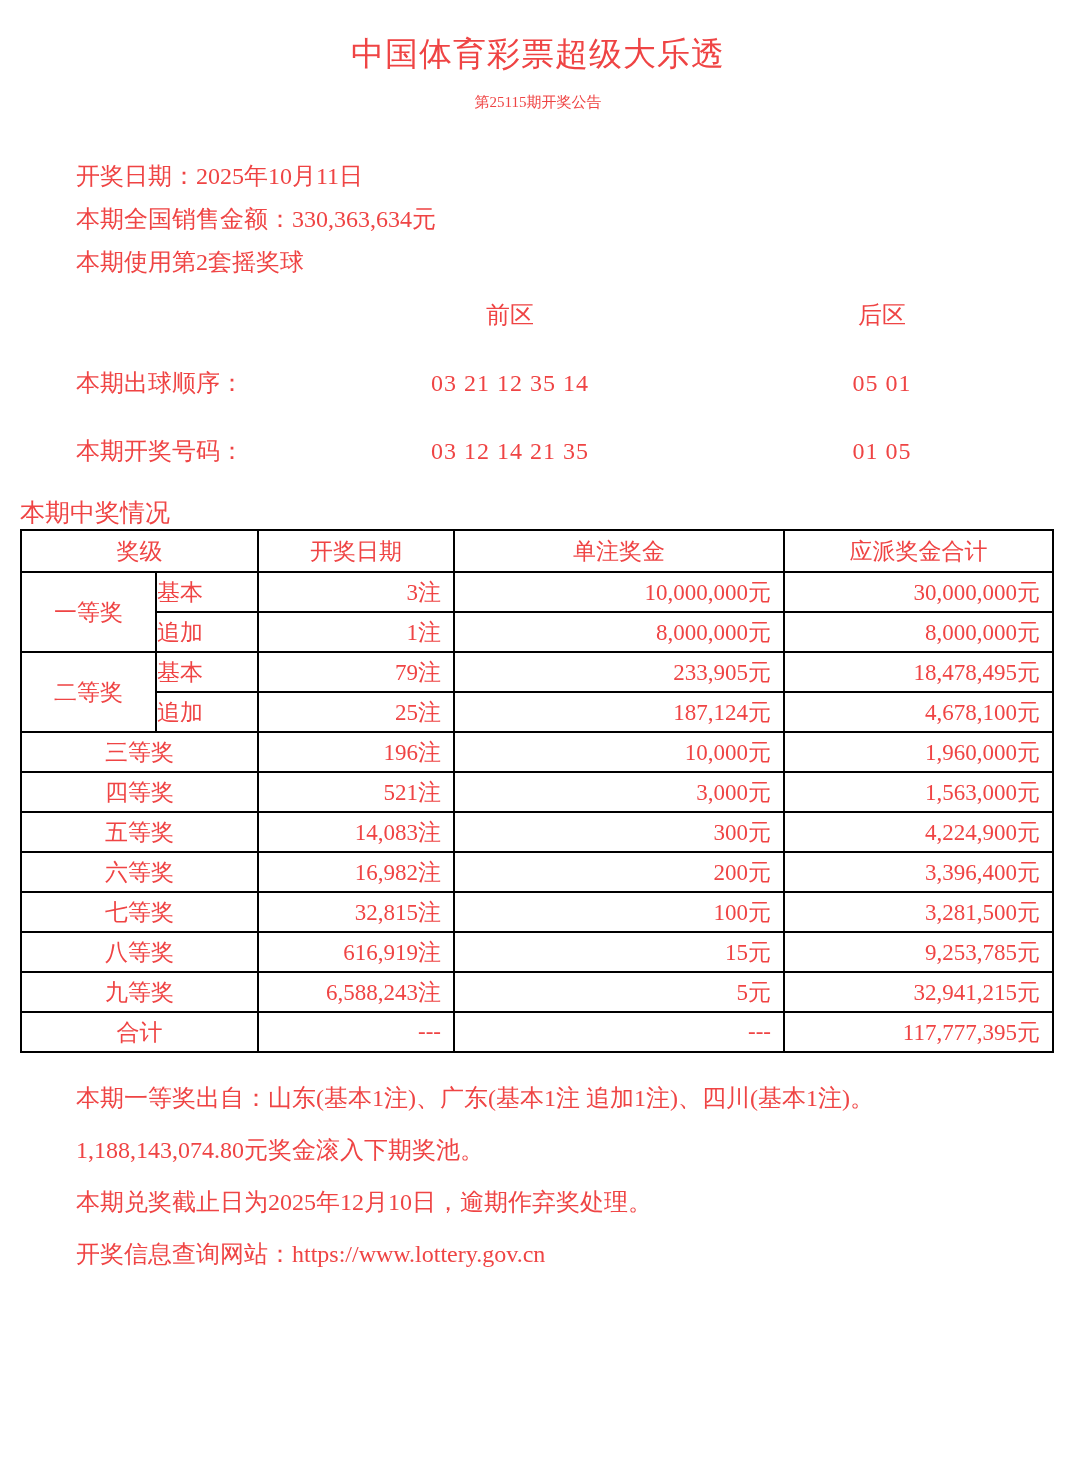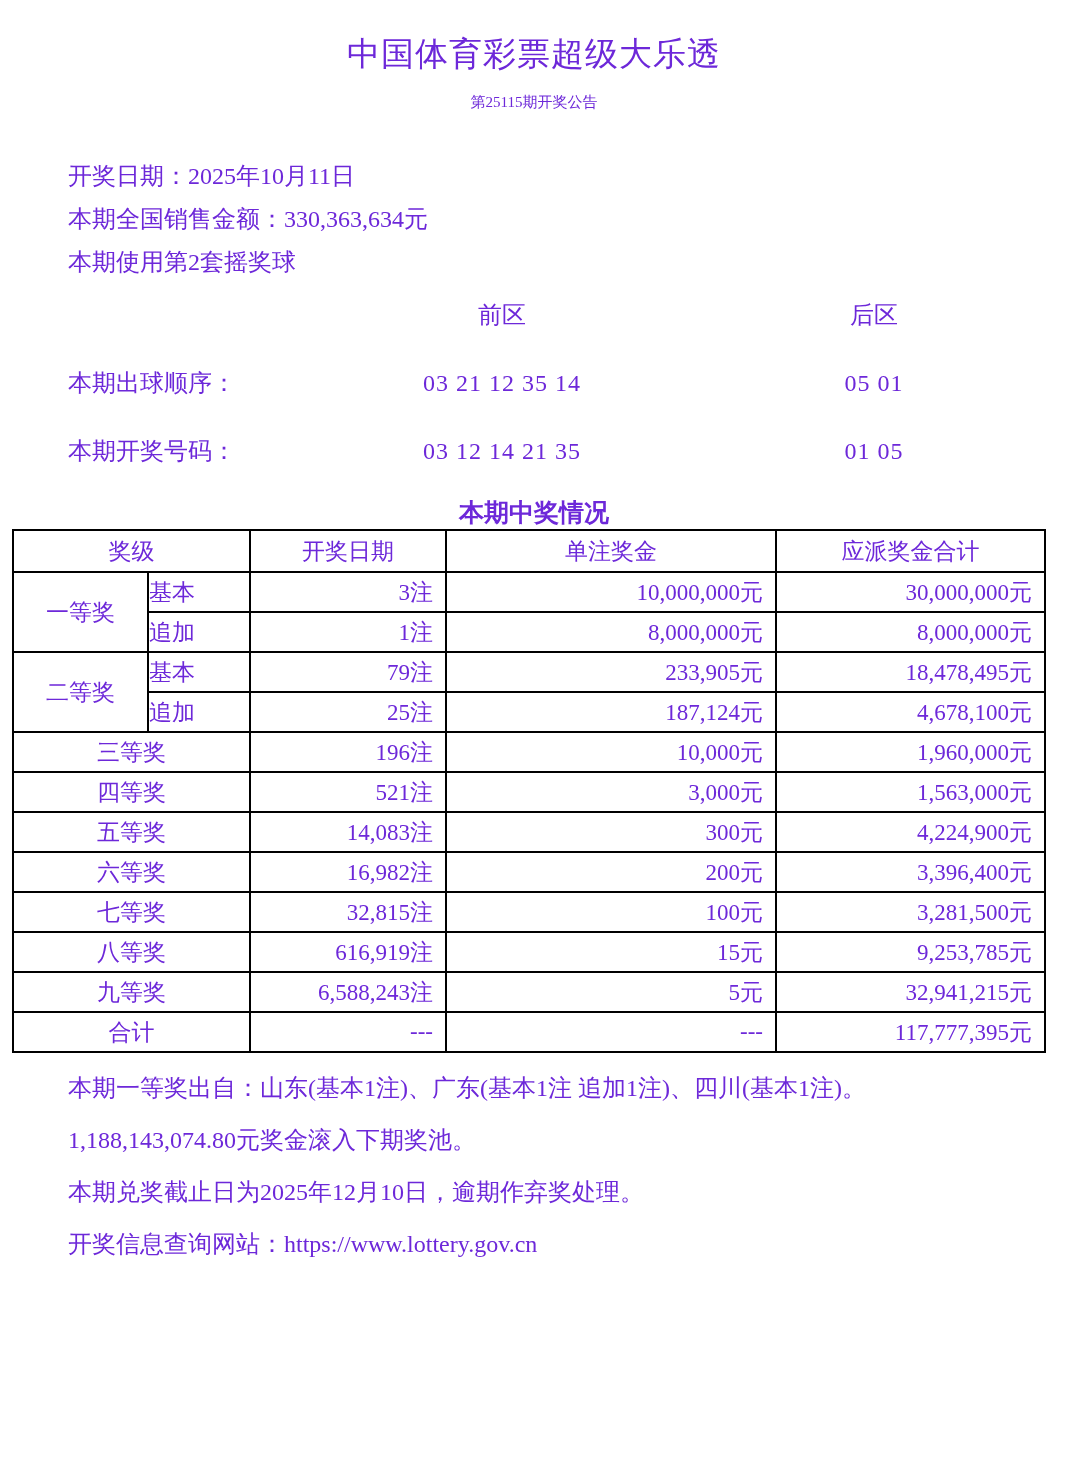--- a/index.html
+++ b/index.html
@@ -5,23 +5,23 @@
   html, body {
     margin: 0;
     padding: 0;
     background: #ffffff;
   }
   .page {
     width: 1080px;
     height: 1475px;
     margin: 0 auto;
     box-sizing: border-box;
-    padding: 26px 24px 0 12px;
+    padding: 26px 24px 0 20px;
     background: #ffffff;
-    color: #6d28d9;
+    color: #ef4444;
     font-family: "Liberation Serif", "DejaVu Serif", serif;
     font-size: 24px;
     position: relative;
     overflow: hidden;
   }
 
   
   .doc-title {
     margin: 6px 0 0 0;
     text-align: center;
@@ -67,23 +67,22 @@
   .z-back {
     grid-column: 4;
     text-align: center;
     line-height: 30px;
   }
   .nums { letter-spacing: 1px; }
 
   
   .section-title {
     margin: 30px 0 0 0;
-    text-align: center;
     font-size: 25px;
-    font-weight: 700;
+    font-weight: 400;
   }
 
   
   table.prize-table {
     width: 1032px;
     border-collapse: collapse;
     table-layout: fixed;
     font-size: 23px;
   }
   .prize-table th, .prize-table td {
@@ -92,21 +91,21 @@
     height: 38px;
     font-weight: 400;
     background: #ffffff;
   }
   .prize-table thead th { height: 40px; text-align: center; }
   .prize-table .level { text-align: center; }
   .prize-table .sub   { text-align: left; }
   .prize-table .num   { text-align: right; padding-right: 12px; }
 
   
-  .footer-block { margin-top: 18px; }
+  .footer-block { margin-top: 28px; }
   .footer-para {
     margin: 0 0 18px 0;
     text-indent: 56px;
     line-height: 34px;
   }
 </style>
 </head>
 <body>
 
 <div class="page">

